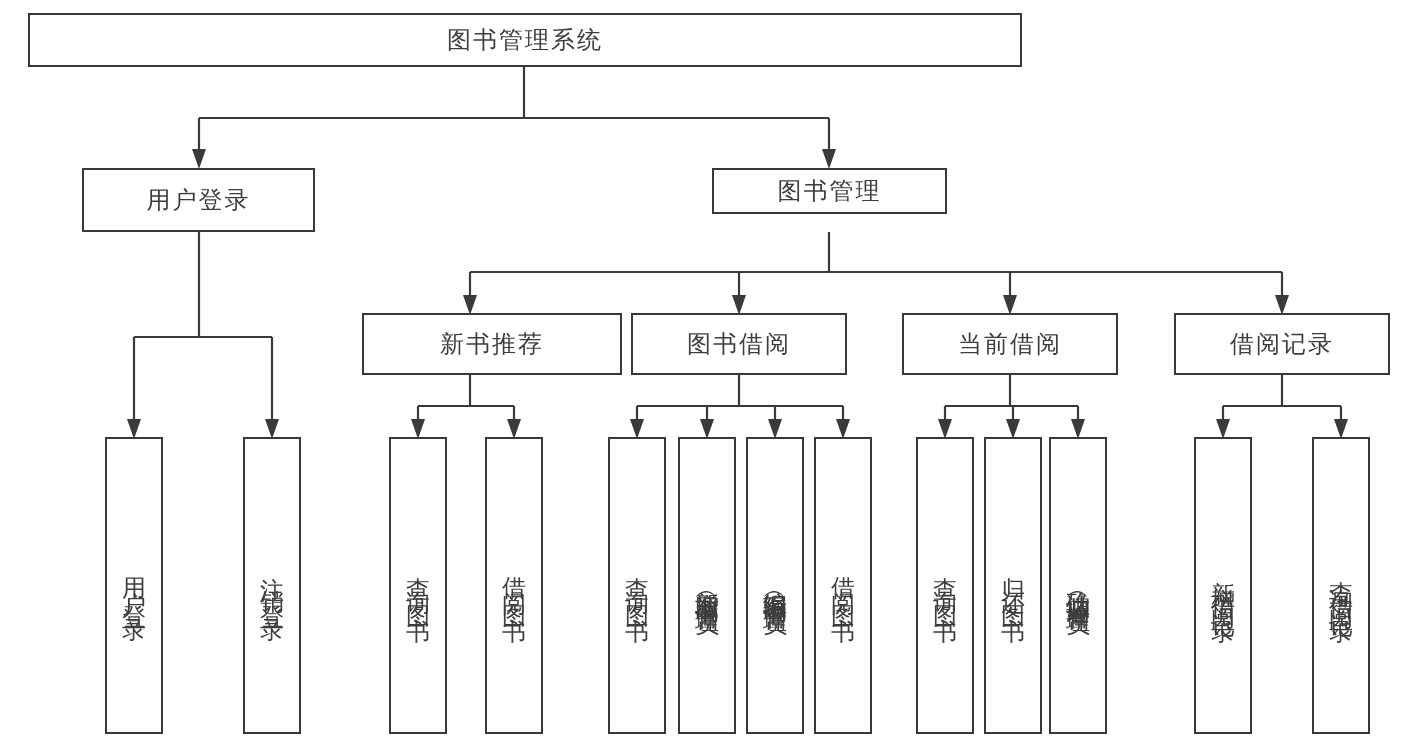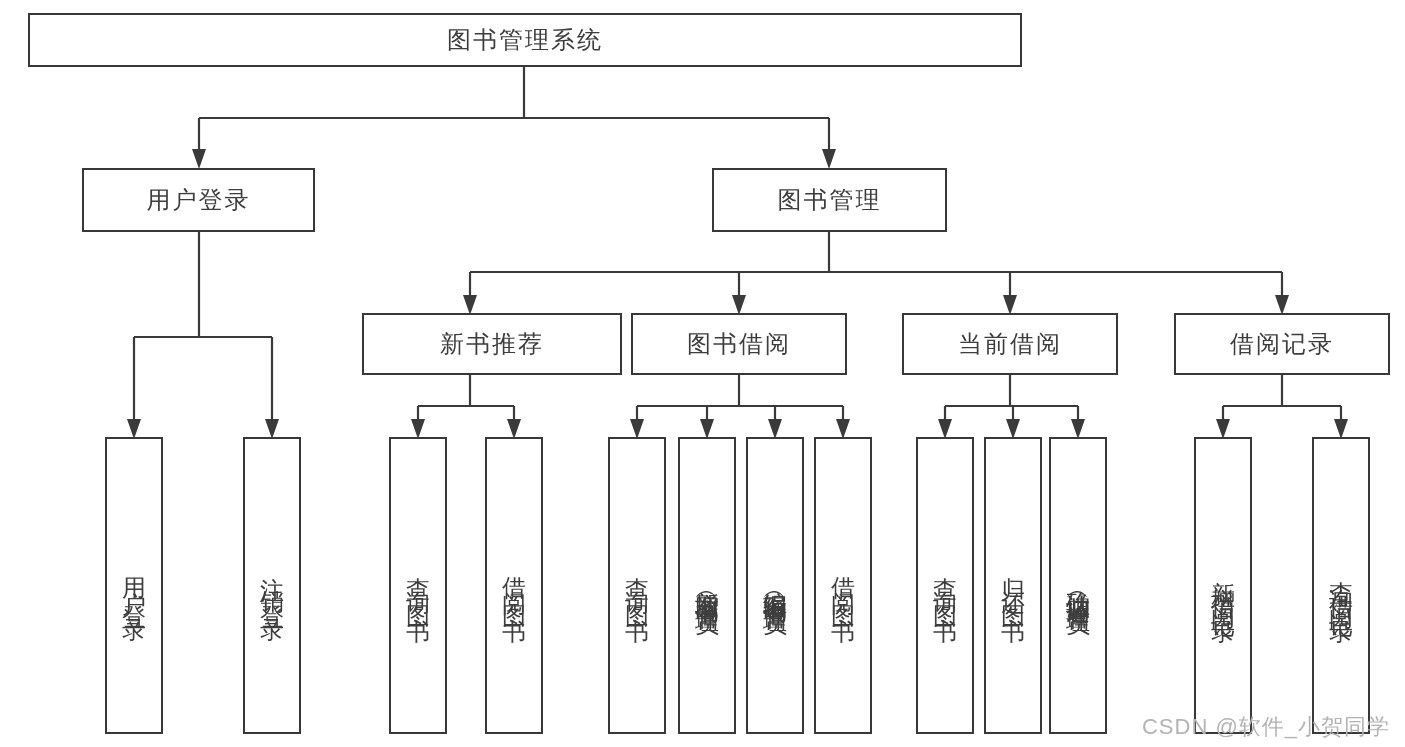--- a/index.html
+++ b/index.html
@@ -5,21 +5,21 @@
   html, body {
     margin: 0;
     padding: 0;
     background: #ffffff;
   }
   .canvas {
     position: relative;
     width: 1405px;
     height: 747px;
     background: var(--background, #ffffff);
-    font-family: Liberation Sans, sans-serif;
+    font-family: Liberation Serif, serif;
     overflow: hidden;
   }
   .connector-layer {
     position: absolute;
     left: 0;
     top: 0;
     width: 1405px;
     height: 747px;
   }
   .connector-layer path {
@@ -108,21 +108,21 @@
       <polygon points="1006,419 1020,419 1013,439"></polygon>
       <polygon points="1071,419 1085,419 1078,439"></polygon>
       <polygon points="1216,419 1230,419 1223,439"></polygon>
       <polygon points="1334,419 1348,419 1341,439"></polygon>
     </g>
   </svg>
 
   <div class="box hbox" style="left:28px;top:13px;width:994px;height:54px">图书管理系统</div>
 
   <div class="box hbox" style="left:82px;top:168px;width:233px;height:64px">用户登录</div>
-  <div class="box hbox" style="left:712px;top:168px;width:235px;height:64px">图书管理</div>
+  <div class="box hbox" style="left:712px;top:168px;width:235px;height:46px">图书管理</div>
 
   <div class="box hbox" style="left:362px;top:313px;width:260px;height:62px">新书推荐</div>
   <div class="box hbox" style="left:631px;top:313px;width:216px;height:62px">图书借阅</div>
   <div class="box hbox" style="left:902px;top:313px;width:216px;height:62px">当前借阅</div>
   <div class="box hbox" style="left:1174px;top:313px;width:216px;height:62px">借阅记录</div>
 
   <div class="box vbox ls4" style="left:105px">
     <span>用户登录</span>
   </div>
   <div class="box vbox ls4" style="left:243px">
@@ -159,15 +159,14 @@
     <span>确认归还（管理员）</span>
   </div>
 
   <div class="box vbox ls6" style="left:1194px">
     <span>新增借阅记录</span>
   </div>
   <div class="box vbox ls6" style="left:1312px">
     <span>查询借阅记录</span>
   </div>
 
-  <div class="watermark">CSDN @软件_小贺同学</div>
 
 </div>
 
 </body></html>

